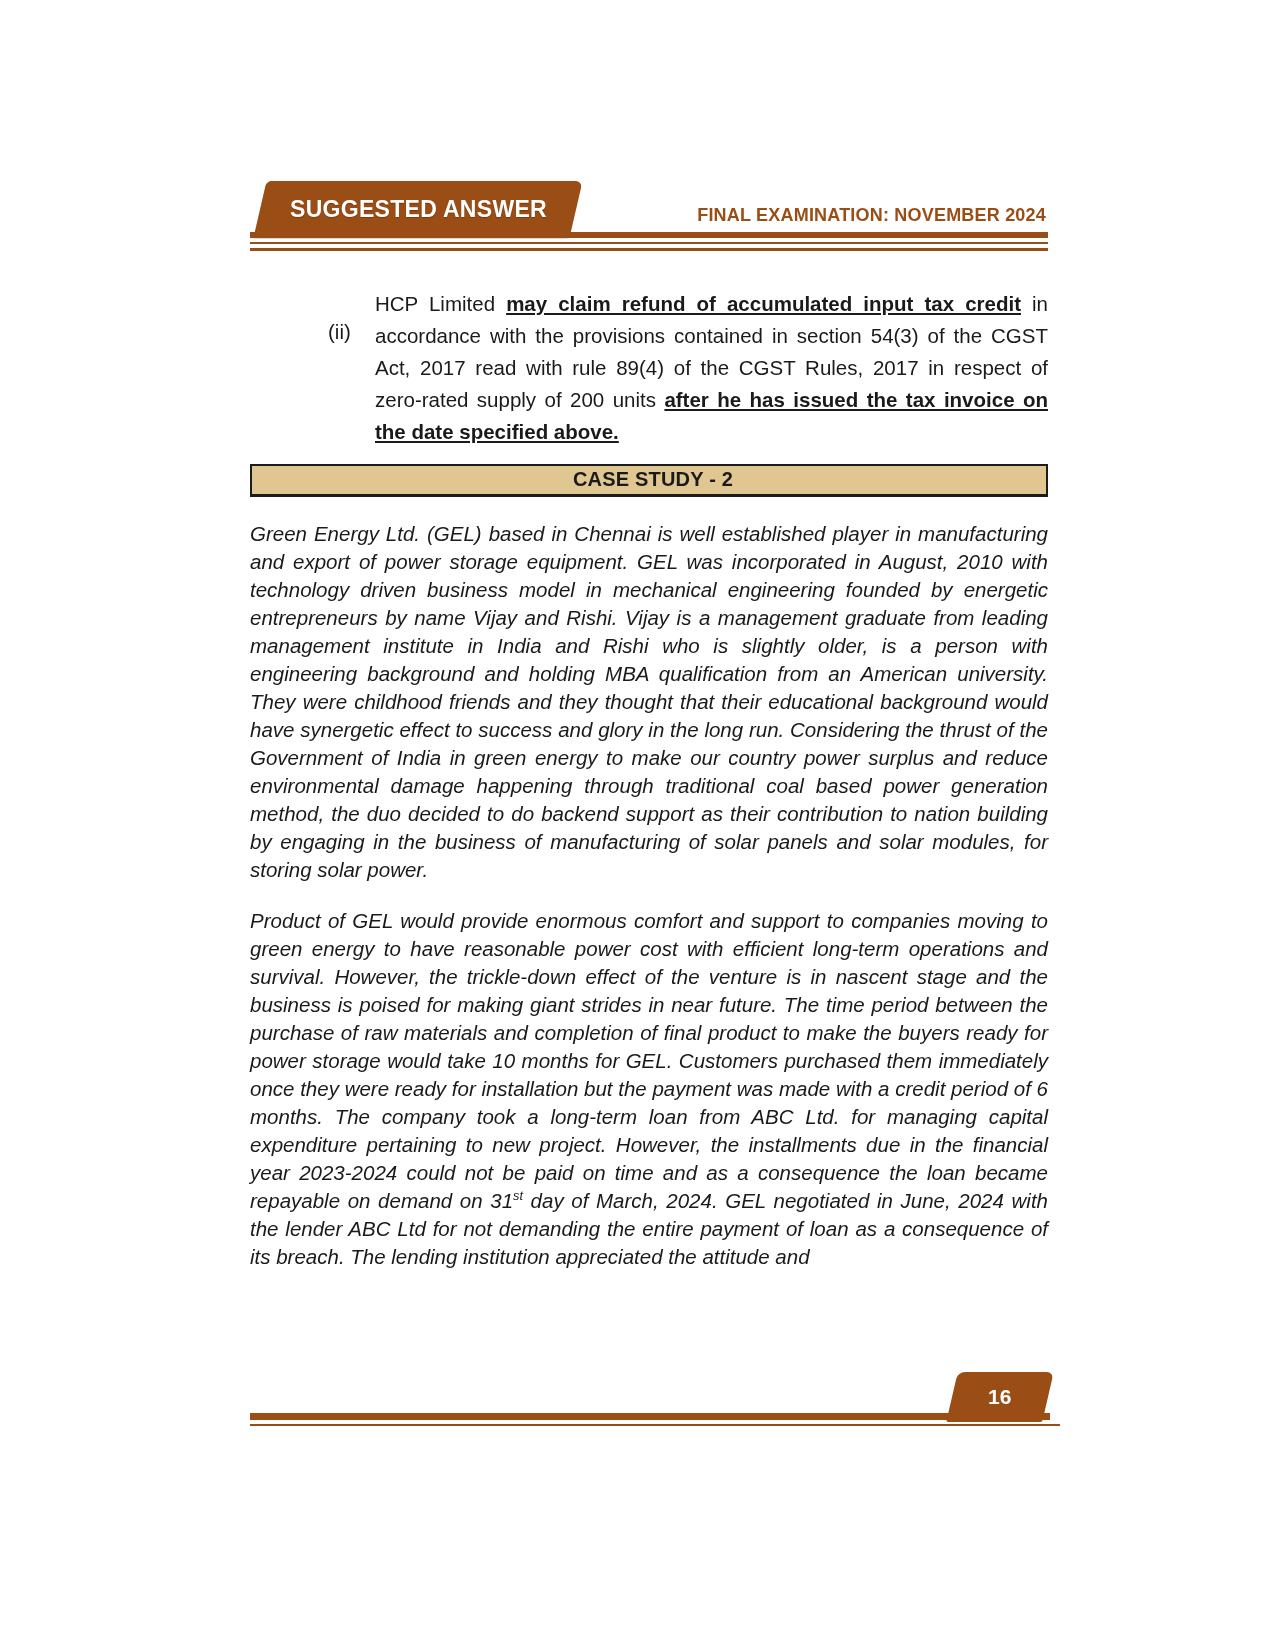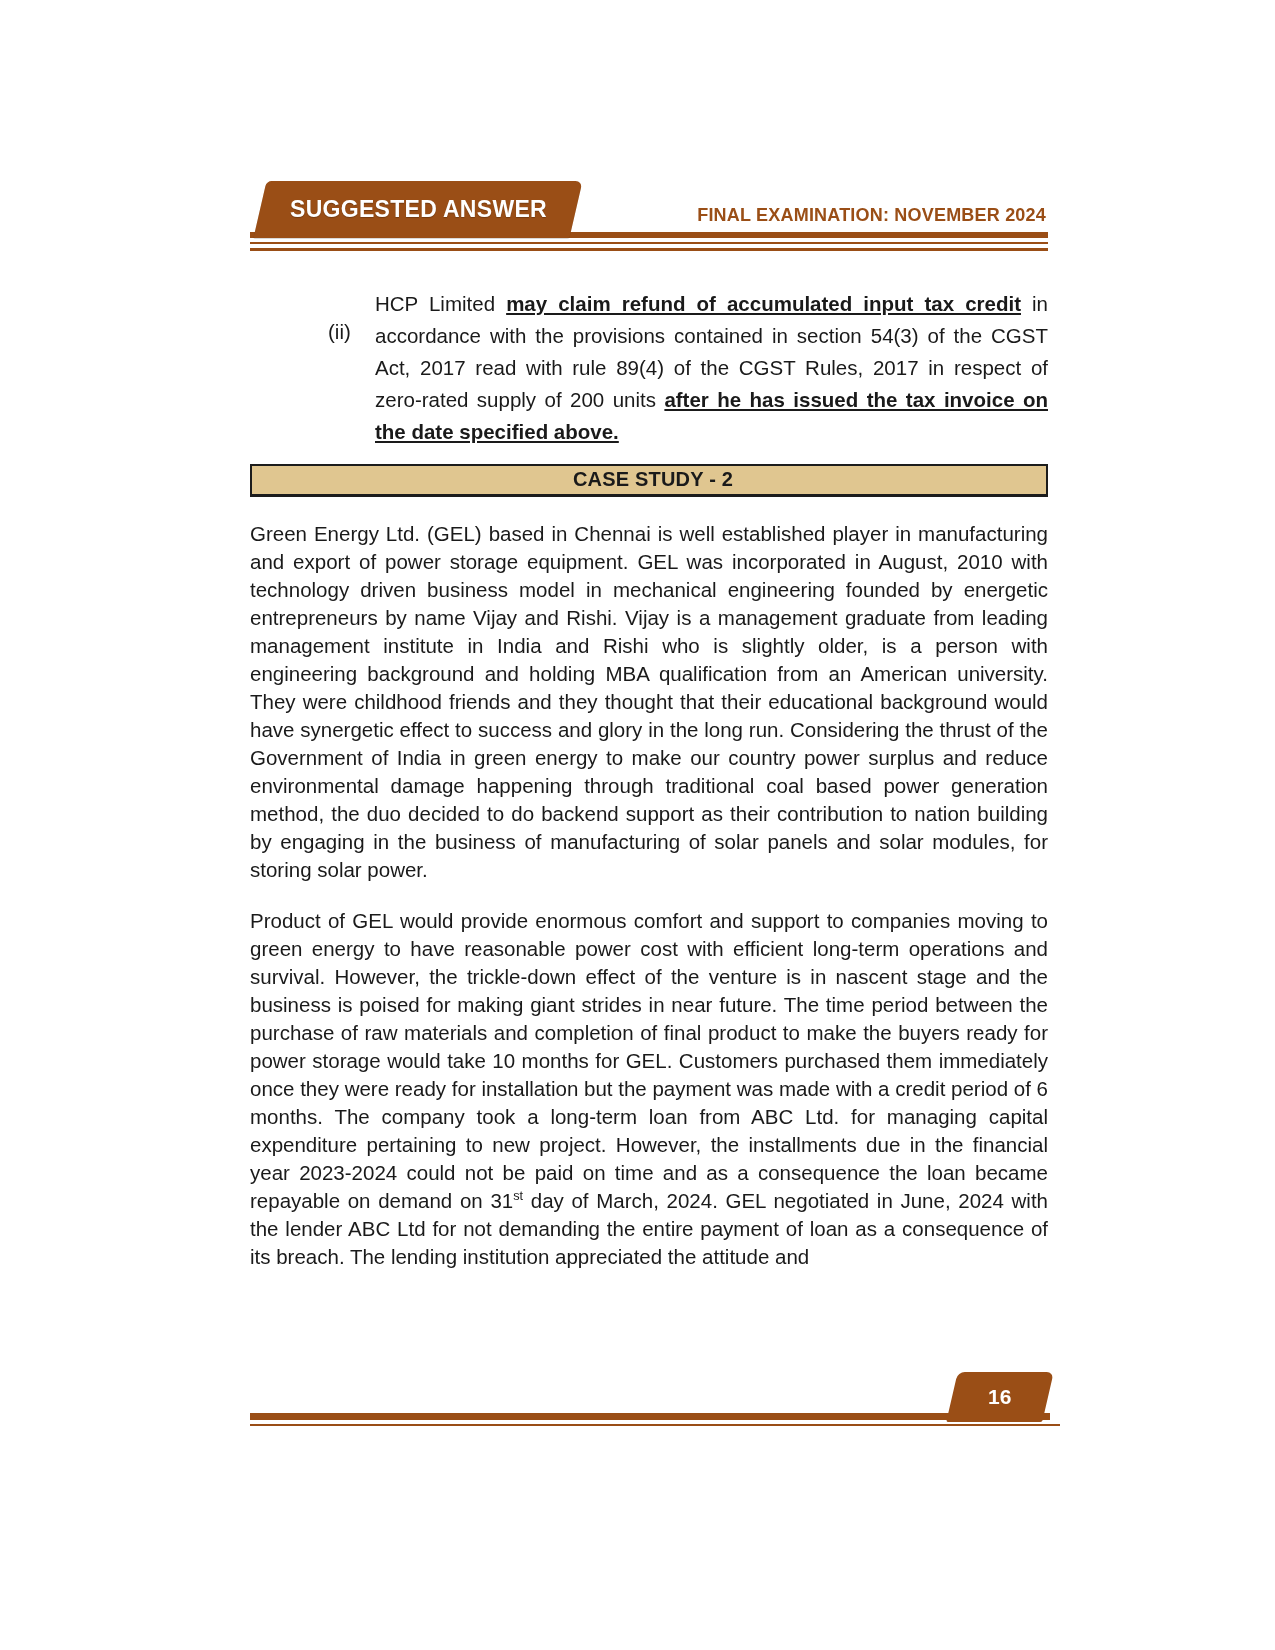--- a/index.html
+++ b/index.html
@@ -48,20 +48,21 @@
     background:#e0c690;
     border:2px solid #1c1c1c;
     border-bottom-width:3px;
     text-align:center;
     padding:2px 0 3px 8px;
   }
   .case-title { font-weight:bold; font-size:20px; letter-spacing:0.2px; }
 
   .case-para {
     margin-top:23px;
+    font-style:italic;
     font-size:20.5px;
     line-height:28px;
     text-align:justify;
   }
   .case-para sup { font-size:0.62em; line-height:0; vertical-align:super; }
 
   
   .footer { position:absolute; left:250px; width:800px; top:1372px; height:56px; }
   .page-tab {
     position:absolute; right:2px; top:0; width:96px; height:50px;

